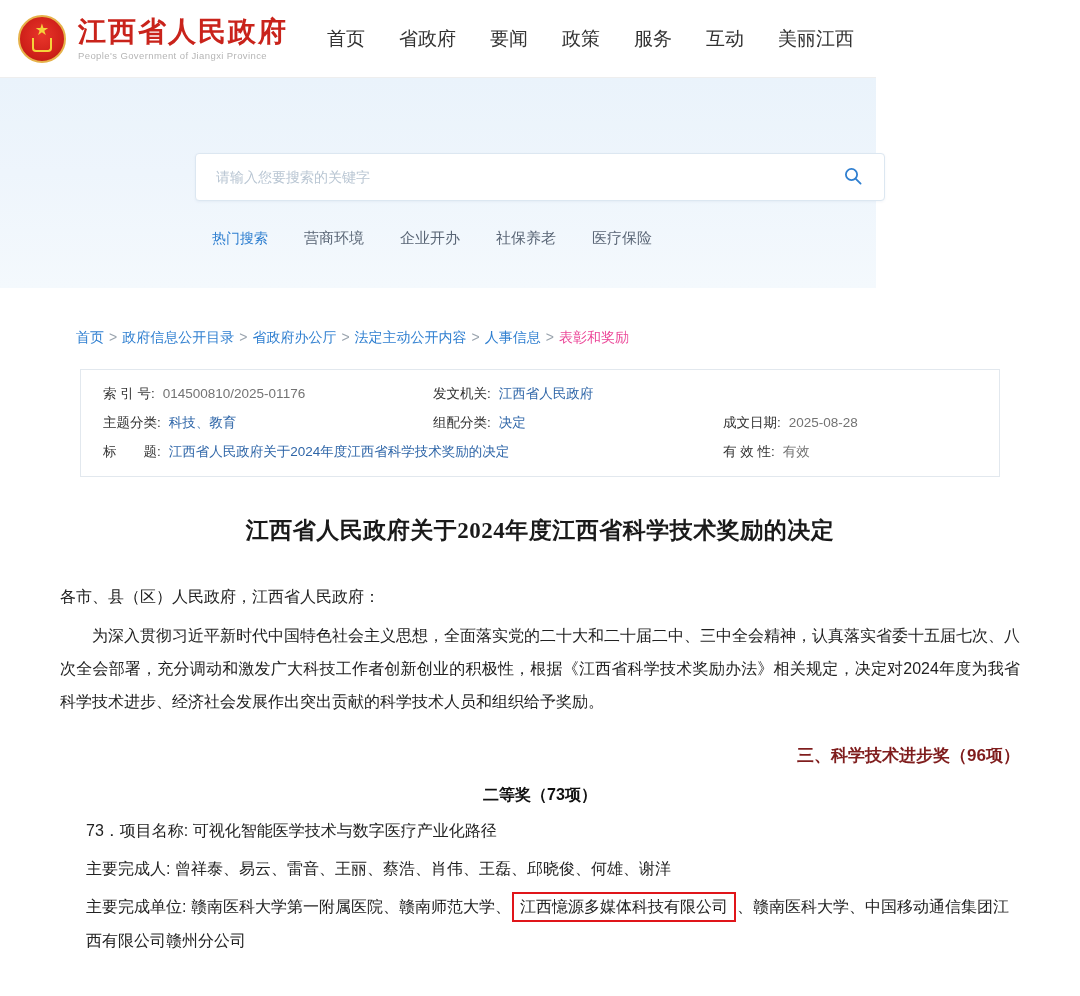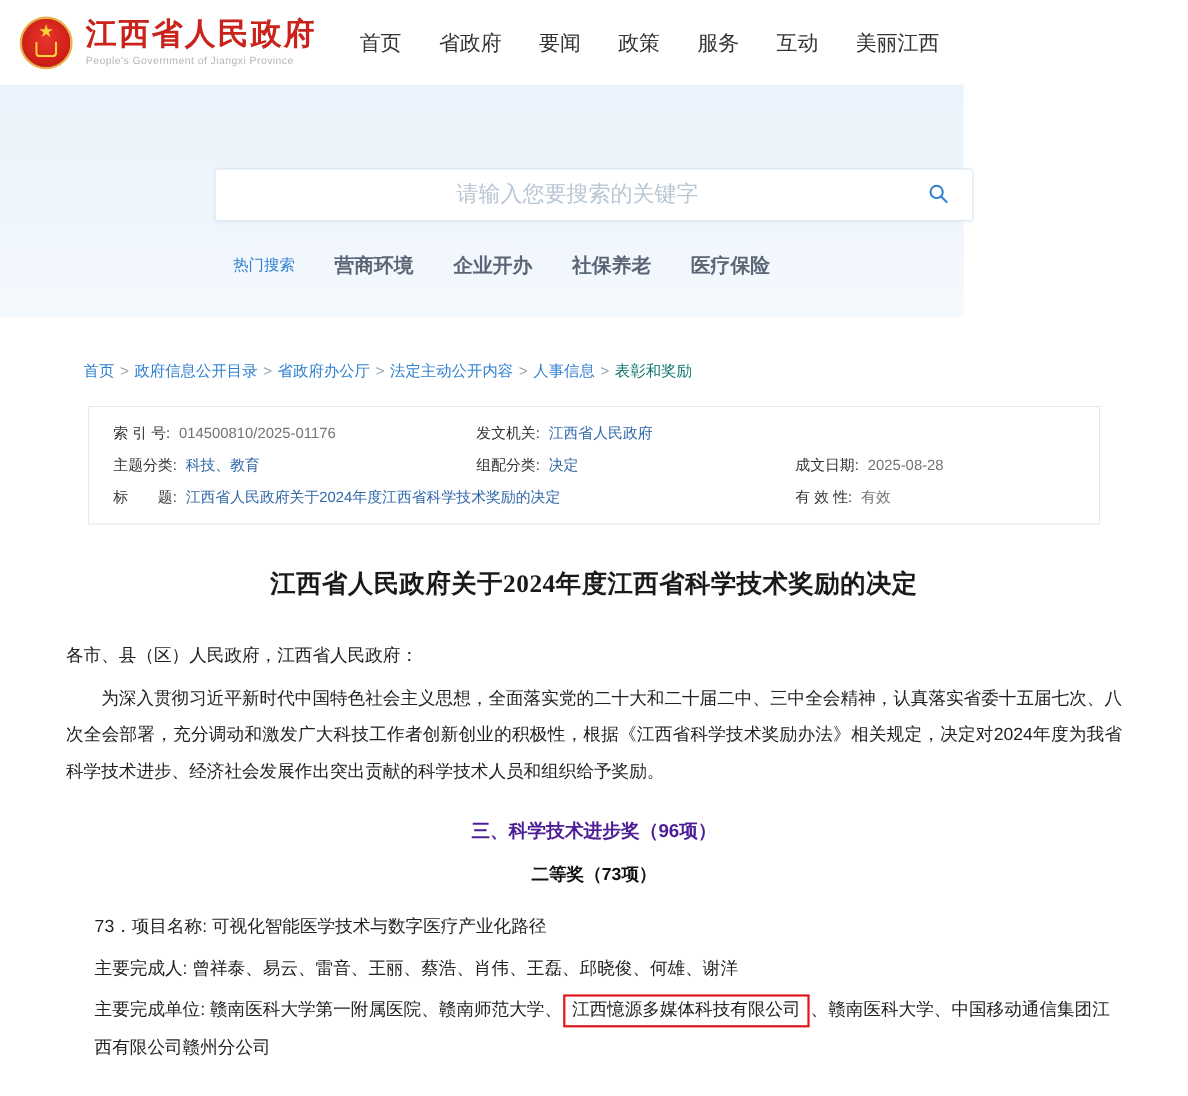--- a/index.html
+++ b/index.html
@@ -94,58 +94,57 @@
     border-radius: 4px;
     display: flex;
     align-items: center;
     padding: 0 14px 0 18px;
     box-shadow: 0 1px 3px rgba(0,60,120,.05);
   }
   .search-input {
     flex: 1;
     border: none;
     outline: none;
-    font-size: 20px;
+    font-size: 14px;
     color: #4d7c0f;
     background: transparent;
     font-family: inherit;
-    text-align: center;
   }
   .search-input::placeholder { color: #b9c6d3; }
   .search-btn {
     width: 34px; height: 34px;
     border: none; background: transparent;
     cursor: pointer;
     display: flex; align-items: center; justify-content: center;
   }
   .hot {
     position: absolute;
     left: 212px; top: 151px;
     display: flex; align-items: center; gap: 36px;
   }
   .hot-label { font-size: 14px; color: #2f7fd0; cursor: pointer; }
-  .hot-item { font-size: 18px; color: #5a6676; cursor: pointer; font-weight: bold; }
+  .hot-item { font-size: 15px; color: #5a6676; cursor: pointer; }
 
   
   .content {
     position: absolute;
     left: 18px; top: 303px;
     width: 1044px;
     background: #ffffff;
     padding: 26px 42px 0 42px;
   }
   .breadcrumb {
     font-size: 14px;
     color: #666;
     padding-left: 16px;
     margin-bottom: 22px;
   }
   .breadcrumb a { color: #2f7fd0; text-decoration: none; cursor: pointer; }
   .breadcrumb .sep { color: #9aa4ae; margin: 0 5px; }
-  .breadcrumb .last { color: #0f766e; }
+  .breadcrumb .last { color: #ec4899; }
 
   
   .meta {
     border: 1px solid #e2e8ee;
     padding: 14px 22px 12px 22px;
     margin: 0 20px 0 20px;
   }
   .meta-row {
     display: flex;
     align-items: flex-start;
@@ -178,32 +177,32 @@
   .p {
     font-size: 16px;
     color: #222;
     line-height: 33px;
     margin: 0 0 6px 0;
     text-align: justify;
   }
   .indent { text-indent: 32px; }
 
   .sec-title {
-    text-align: center;
+    text-align: right;
     font-size: 17px;
     font-weight: bold;
-    color: #4c1d95;
+    color: #7f1d1d;
     margin: 26px 0 18px 0;
   }
   .sub-title {
     text-align: center;
     font-size: 16px;
     font-weight: bold;
     color: #111;
-    margin: 0 0 20px 0;
+    margin: 0 0 8px 0;
   }
   .item-line { font-size: 16px; color: #222; line-height: 34px; margin: 0 0 4px 0; }
   .hl {
     display: inline-block;
     border: 2px solid #e0151a;
     padding: 1px 6px;
     margin: 0 1px;
     line-height: 24px;
   }
 </style>

